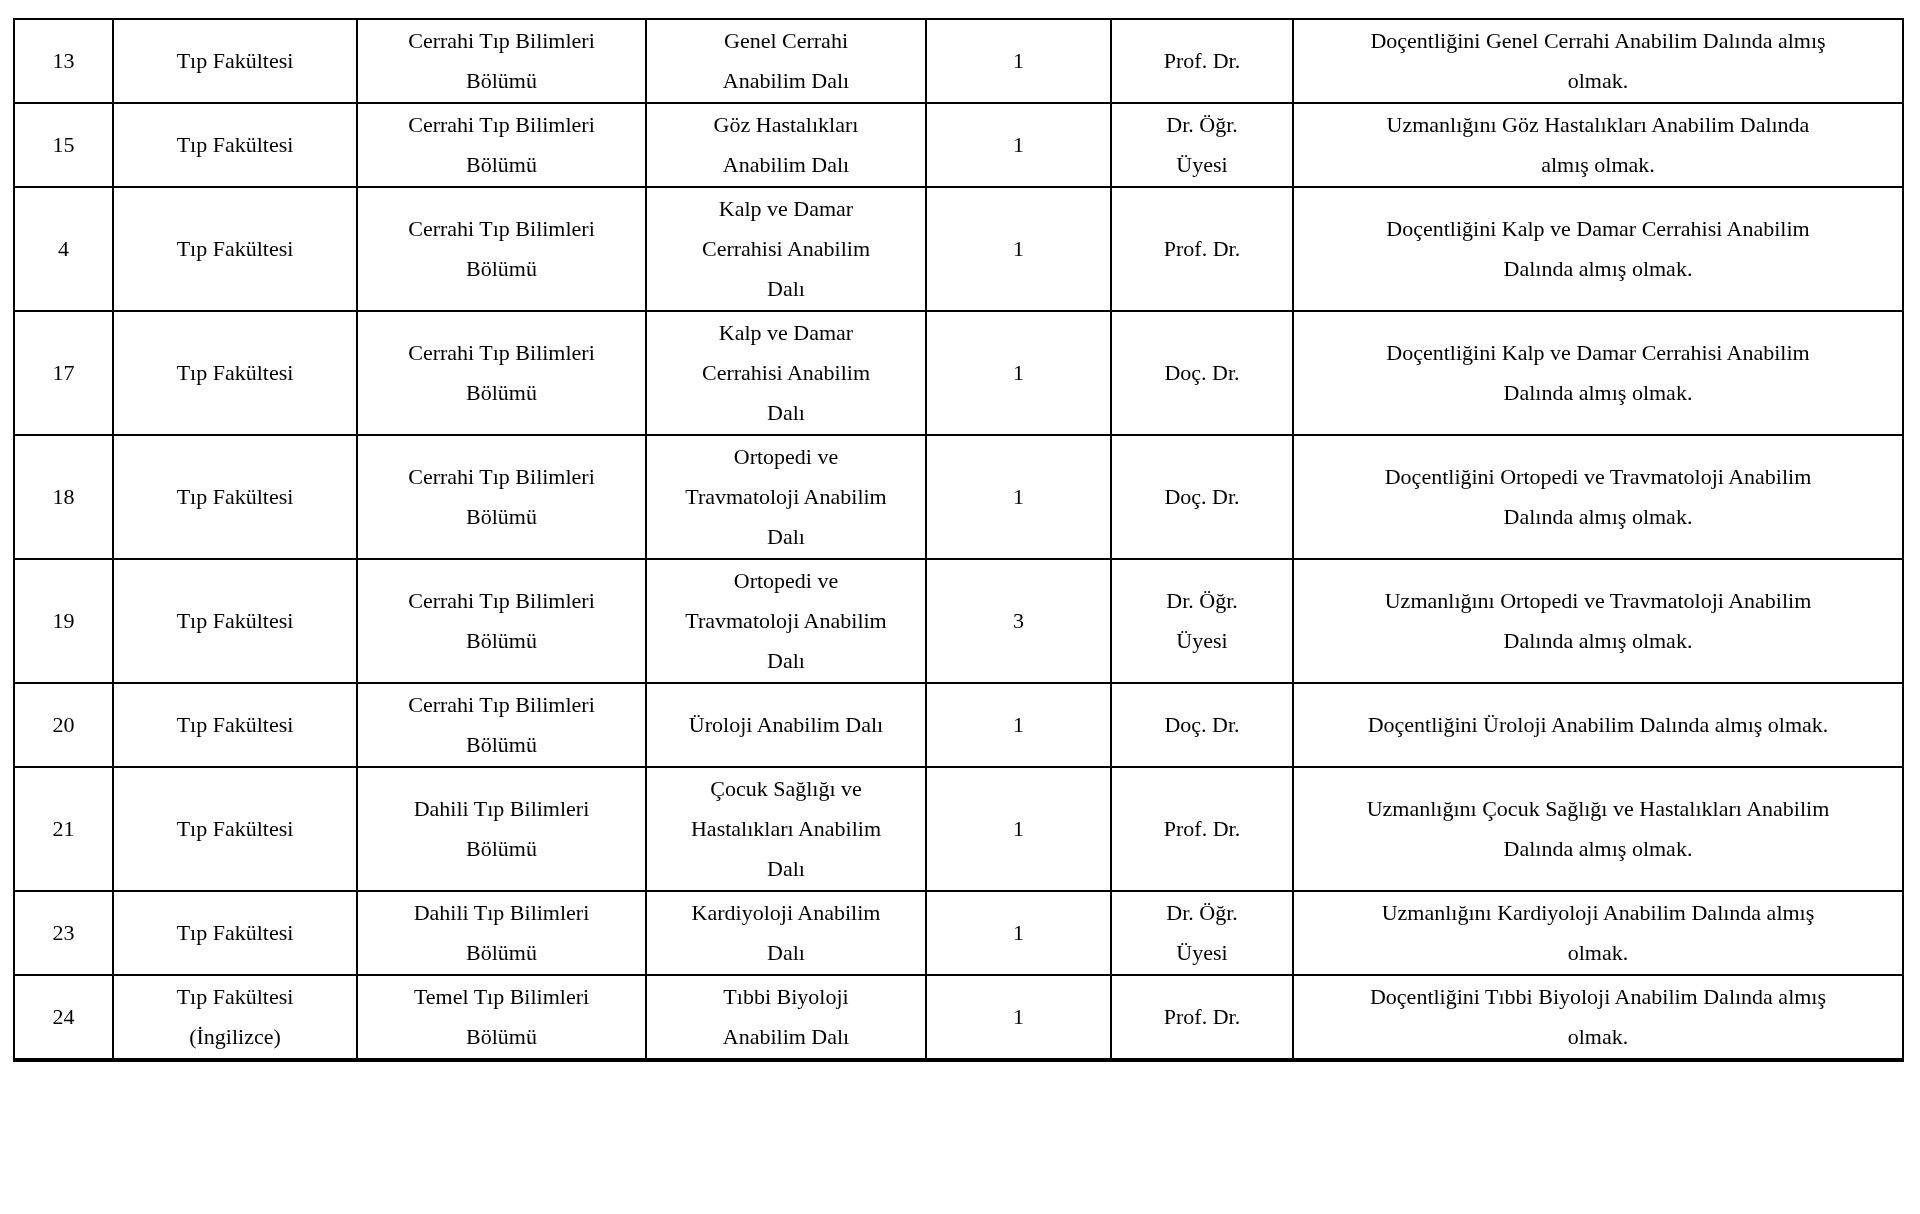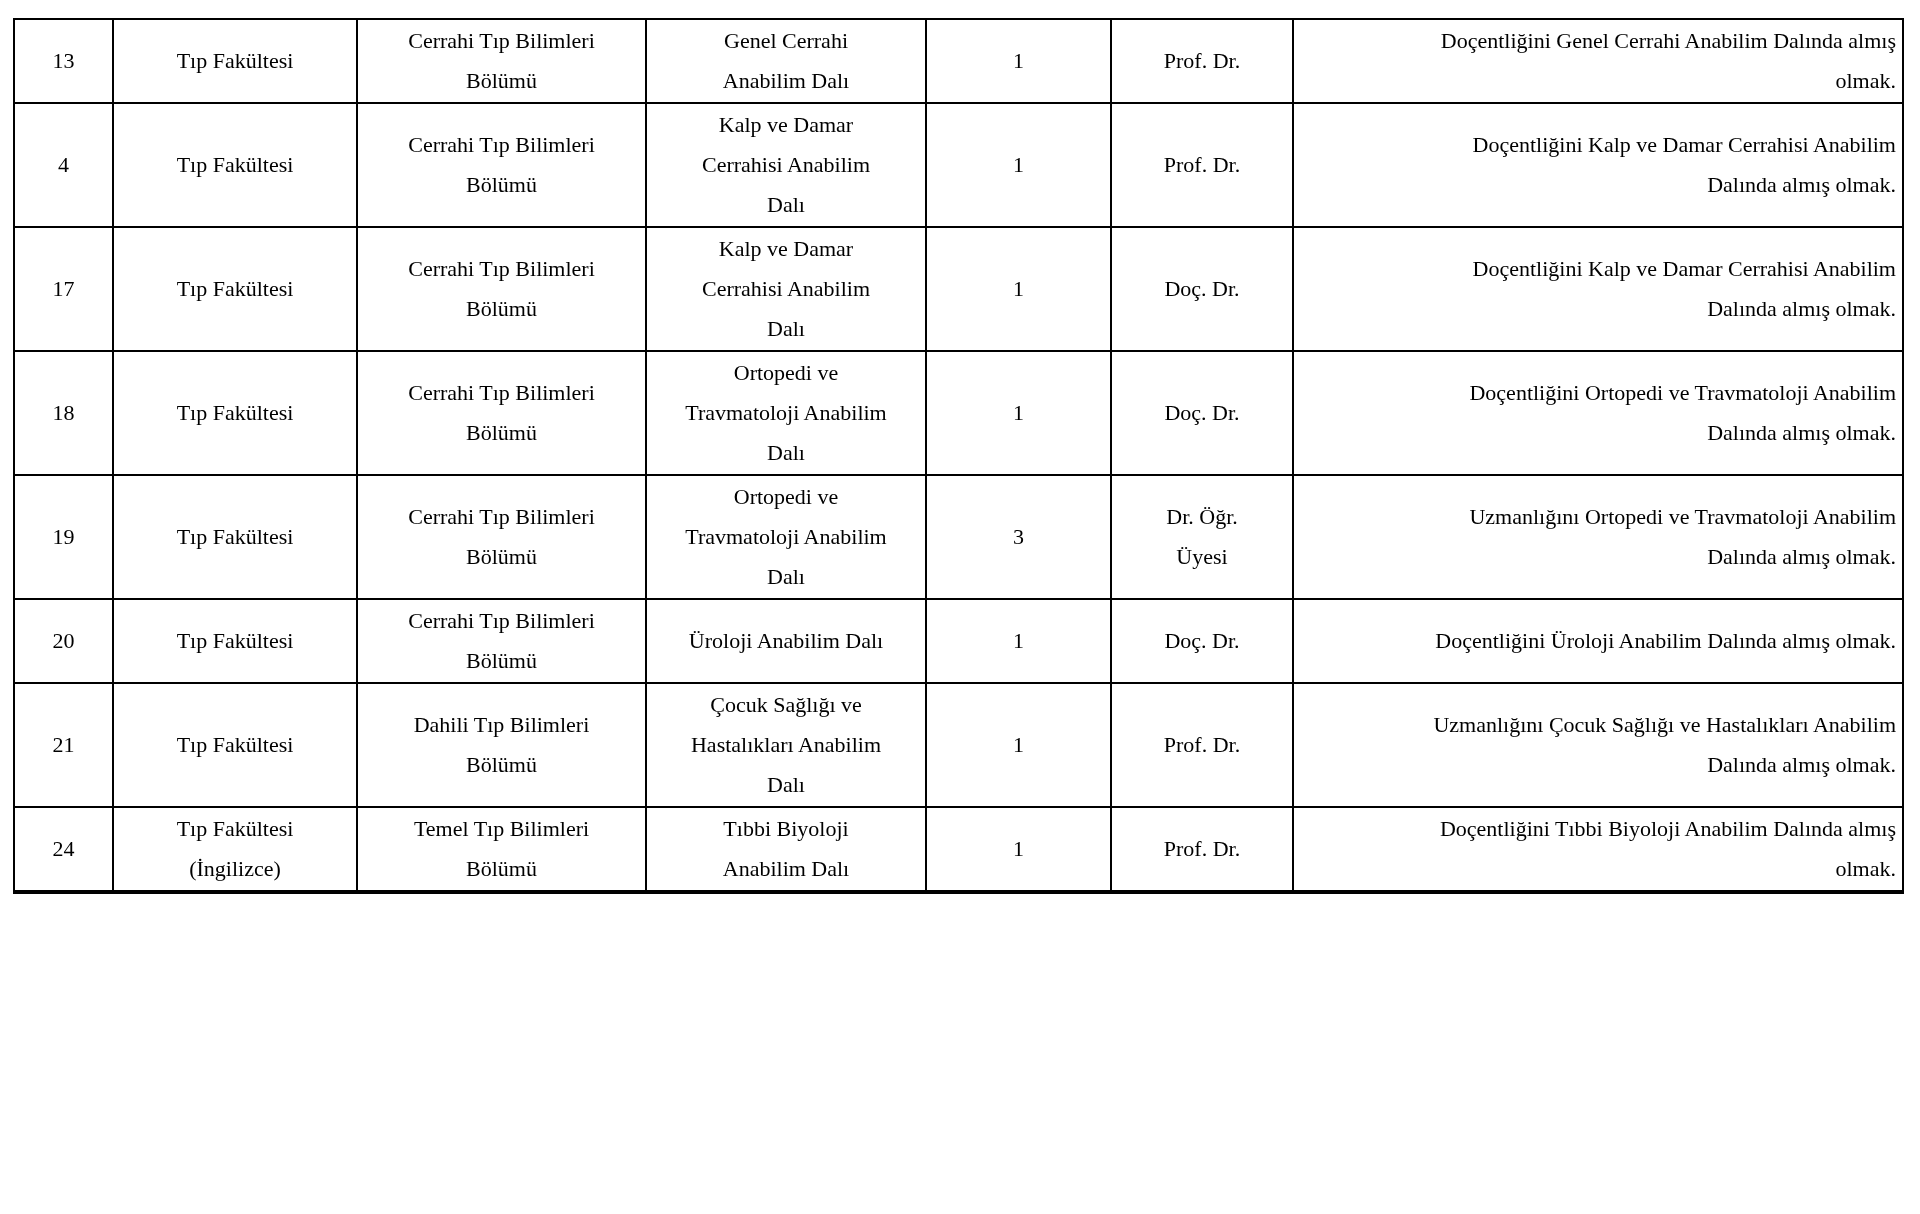--- a/index.html
+++ b/index.html
@@ -17,21 +17,21 @@
   table.positions td{
     border:2px solid #000;
     font-size:22px;
     line-height:40px;
     vertical-align:middle;
     white-space:pre-line;
     padding:1px 6px;
     overflow:hidden;
   }
   td.c{text-align:center;}
-  td.req{text-align:right;padding:1px 12px 1px 14px;}
+  td.req{text-align:center;padding:1px 12px 1px 14px;}
   tr:last-child td{border-bottom-width:4px;}
 </style>
 </head>
 <body>
 
 <div class="page">
   <table class="positions">
     <colgroup>
       <col style="width:99px">
         <col style="width:244px">
@@ -46,20 +46,33 @@
         <td class="c">13</td>
         <td class="c">Tıp Fakültesi</td>
         <td class="c">Cerrahi Tıp Bilimleri
 Bölümü</td>
         <td class="c">Genel Cerrahi
 Anabilim Dalı</td>
         <td class="c">1</td>
         <td class="c">Prof. Dr.</td>
         <td class="req">Doçentliğini Genel Cerrahi Anabilim Dalında almış
 olmak.</td>
+      </tr>
+      <tr>
+        <td class="c">15</td>
+        <td class="c">Tıp Fakültesi</td>
+        <td class="c">Cerrahi Tıp Bilimleri
+Bölümü</td>
+        <td class="c">Göz Hastalıkları
+Anabilim Dalı</td>
+        <td class="c">1</td>
+        <td class="c">Dr. Öğr.
+Üyesi</td>
+        <td class="req">Uzmanlığını Göz Hastalıkları Anabilim Dalında
+almış olmak.</td>
       </tr>
       <tr>
         <td class="c">4</td>
         <td class="c">Tıp Fakültesi</td>
         <td class="c">Cerrahi Tıp Bilimleri
 Bölümü</td>
         <td class="c">Kalp ve Damar
 Cerrahisi Anabilim
 Dalı</td>
         <td class="c">1</td>
@@ -124,20 +137,33 @@
 Bölümü</td>
         <td class="c">Çocuk Sağlığı ve
 Hastalıkları Anabilim
 Dalı</td>
         <td class="c">1</td>
         <td class="c">Prof. Dr.</td>
         <td class="req">Uzmanlığını Çocuk Sağlığı ve Hastalıkları Anabilim
 Dalında almış olmak.</td>
       </tr>
       <tr>
+        <td class="c">23</td>
+        <td class="c">Tıp Fakültesi</td>
+        <td class="c">Dahili Tıp Bilimleri
+Bölümü</td>
+        <td class="c">Kardiyoloji Anabilim
+Dalı</td>
+        <td class="c">1</td>
+        <td class="c">Dr. Öğr.
+Üyesi</td>
+        <td class="req">Uzmanlığını Kardiyoloji Anabilim Dalında almış
+olmak.</td>
+      </tr>
+      <tr>
         <td class="c">24</td>
         <td class="c">Tıp Fakültesi
 (İngilizce)</td>
         <td class="c">Temel Tıp Bilimleri
 Bölümü</td>
         <td class="c">Tıbbi Biyoloji
 Anabilim Dalı</td>
         <td class="c">1</td>
         <td class="c">Prof. Dr.</td>
         <td class="req">Doçentliğini Tıbbi Biyoloji Anabilim Dalında almış

